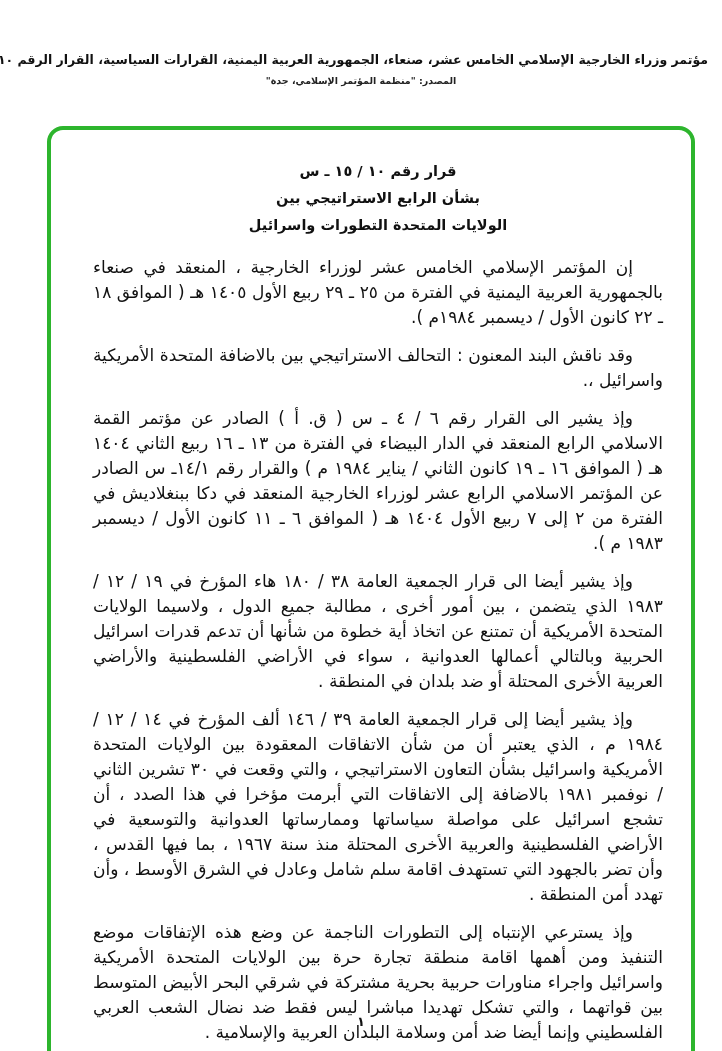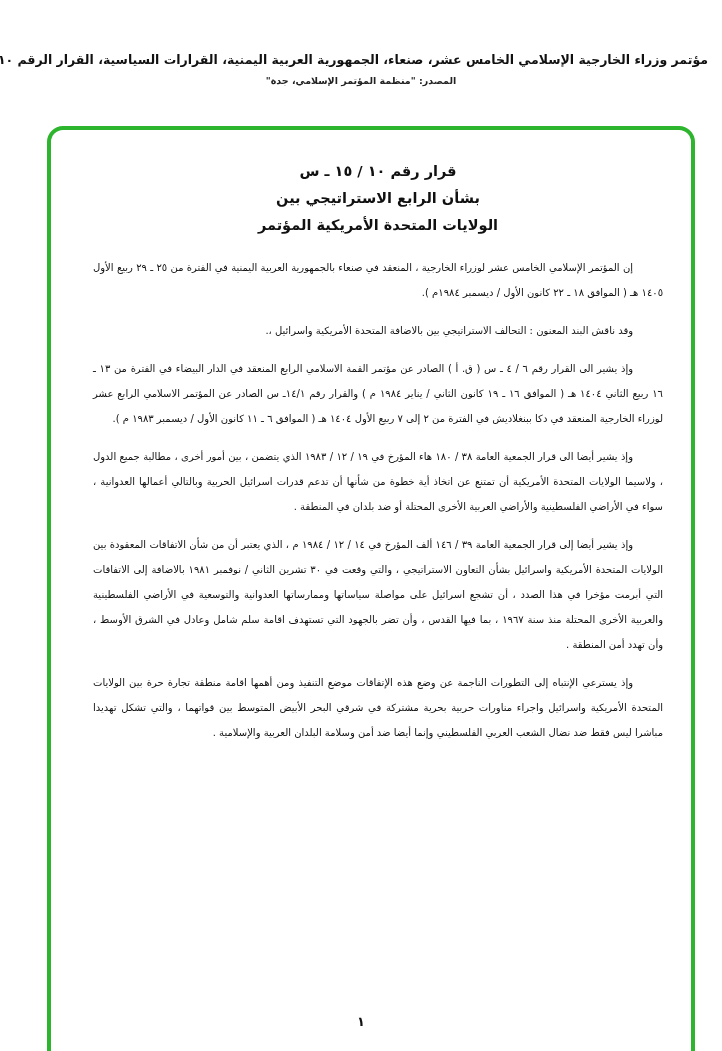--- a/index.html
+++ b/index.html
@@ -48,21 +48,21 @@
   }
   .doc-title {
     text-align: center;
     font-weight: bold;
     font-size: 14.5px;
     line-height: 27px;
     margin-bottom: 16px;
   }
   .para {
     margin: 0 0 13px 0;
-    font-size: 10px;
+    font-size: 17px;
     line-height: 25px;
     text-align: justify;
     text-align-last: right;
     text-indent: 30px;
   }
   .para.gap-large {
   }
   .page-number {
     position: absolute;
     bottom: 22px;
@@ -81,21 +81,21 @@
   <div class="header">
     <div class="header-title">مؤتمر وزراء الخارجية الإسلامي الخامس عشر، صنعاء، الجمهورية العربية اليمنية، القرارات السياسية، القرار الرقم ١٥/١٠-س</div>
     <div class="header-source">المصدر:  "منظمة المؤتمر الإسلامي، جدة"</div>
   </div>
 
   <div class="green-box">
 
     <div class="doc-title">
       <div>قرار رقم ١٠ / ١٥ ـ س</div>
       <div>بشأن الرابع الاستراتيجي بين</div>
-      <div>الولايات المتحدة الأمريكية المؤتمر</div>
+      <div>الولايات المتحدة التطورات واسرائيل</div>
     </div>
 
     <p class="para">إن المؤتمر الإسلامي الخامس عشر لوزراء الخارجية ، المنعقد في صنعاء بالجمهورية العربية اليمنية في الفترة من ٢٥ ـ ٢٩ ربيع الأول ١٤٠٥ هـ ( الموافق ١٨ ـ ٢٢ كانون الأول / ديسمبر ١٩٨٤م ).</p>
 
     <p class="para">وقد ناقش البند المعنون : التحالف الاستراتيجي بين بالاضافة المتحدة الأمريكية واسرائيل ،.</p>
 
     <p class="para">وإذ يشير الى القرار رقم ٦ / ٤ ـ س ( ق. أ ) الصادر عن مؤتمر القمة الاسلامي الرابع المنعقد في الدار البيضاء في الفترة من ١٣ ـ ١٦ ربيع الثاني ١٤٠٤ هـ ( الموافق ١٦ ـ ١٩ كانون الثاني / يناير ١٩٨٤ م ) والقرار رقم ١٤/١ـ س الصادر عن المؤتمر الاسلامي الرابع عشر لوزراء الخارجية المنعقد في دكا ببنغلاديش في الفترة من ٢ إلى ٧ ربيع الأول ١٤٠٤ هـ ( الموافق ٦ ـ ١١ كانون الأول / ديسمبر ١٩٨٣ م ).</p>
 
     <p class="para">وإذ يشير أيضا الى قرار الجمعية العامة ٣٨ / ١٨٠ هاء المؤرخ في ١٩ / ١٢ / ١٩٨٣ الذي يتضمن ، بين أمور أخرى ، مطالبة جميع الدول ، ولاسيما الولايات المتحدة الأمريكية أن تمتنع عن اتخاذ أية خطوة من شأنها أن تدعم قدرات اسرائيل الحربية وبالتالي أعمالها العدوانية ، سواء في الأراضي الفلسطينية والأراضي العربية الأخرى المحتلة أو ضد بلدان في المنطقة .</p>
 

